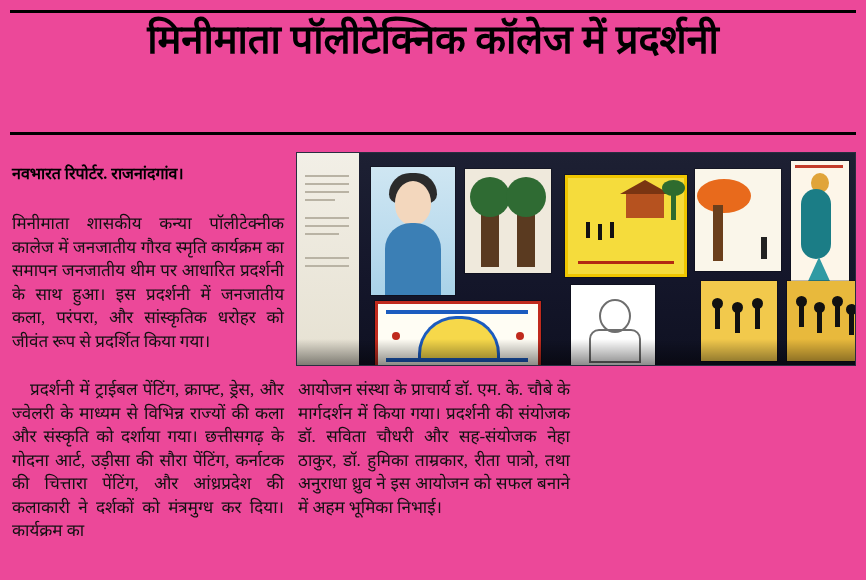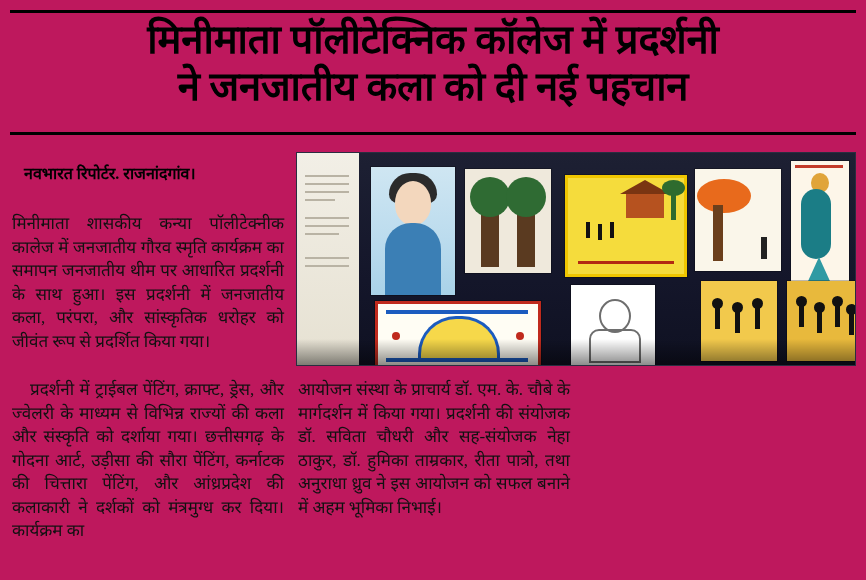--- a/index.html
+++ b/index.html
@@ -8,21 +8,21 @@
     background: #ffffff;
   }
   body {
     font-family: "Liberation Sans", sans-serif;
     color: #000000;
   }
   #page {
     position: relative;
     width: 866px;
     height: 580px;
-    background: #be185d;
+    background: #ec4899;
     overflow: hidden;
   }
 
   
   .headline {
     position: absolute;
     left: 14px;
     top: 16px;
     width: 838px;
     text-align: center;
@@ -56,21 +56,20 @@
   
   .byline {
     position: absolute;
     left: 12px;
     top: 162px;
     width: 270px;
     font-family: "Liberation Serif", serif;
     font-weight: bold;
     font-size: 16px;
     color: #000000;
-    margin-left: 12px;
   }
 
   
   .col {
     position: absolute;
     font-family: "Liberation Serif", serif;
     font-size: 17px;
     line-height: 23.5px;
     color: #111111;
     text-align: justify;
@@ -282,21 +281,20 @@
 </style>
 </head>
 <body>
 
 <div id="page">
 
   <div class="rule-top"></div>
 
   <div class="headline">
     <div class="line">मिनीमाता पॉलीटेक्निक कॉलेज में प्रदर्शनी</div>
-    <div class="line">ने जनजातीय कला को दी नई पहचान</div>
   </div>
 
   <div class="rule-bottom"></div>
 
   <div class="byline">नवभारत रिपोर्टर. राजनांदगांव।</div>
 
   <div class="col" id="col-left-top">
     <p>मिनीमाता शासकीय कन्या पॉलीटेक्नीक कालेज में जनजातीय गौरव स्मृति कार्यक्रम का समापन जनजातीय थीम पर आधारित प्रदर्शनी के साथ हुआ। इस प्रदर्शनी में जनजातीय कला, परंपरा, और सांस्कृतिक धरोहर को जीवंत रूप से प्रदर्शित किया गया।</p>
   </div>
 

